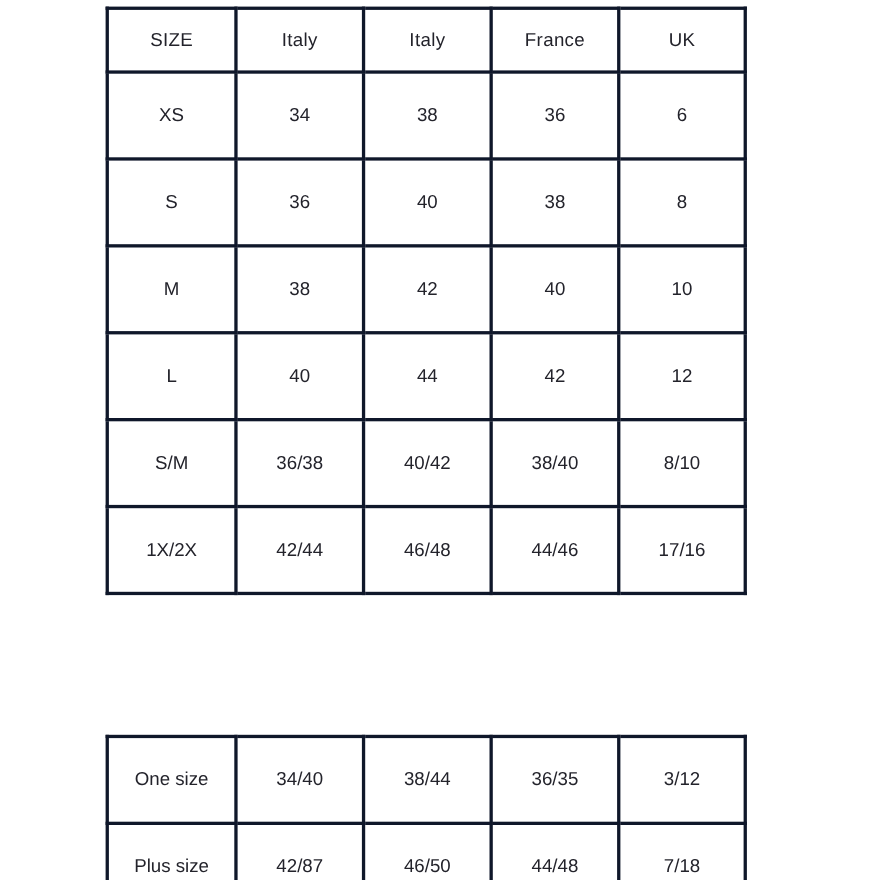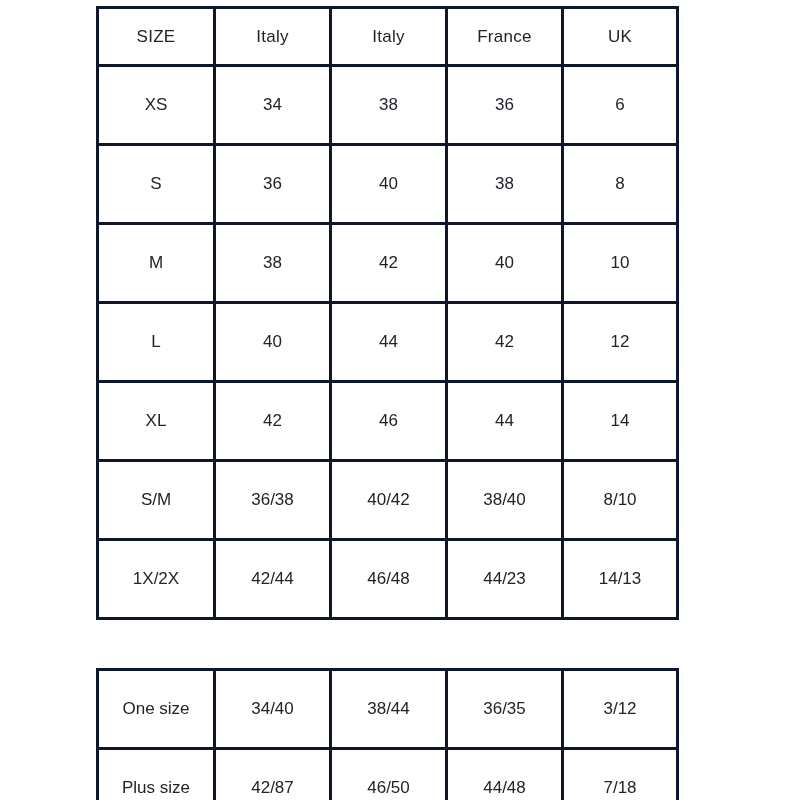--- a/index.html
+++ b/index.html
@@ -121,43 +121,36 @@
         </tr>
 
         <tr>
           <td class="rowlabel">L</td>
           <td class="val">40</td>
           <td class="val">44</td>
           <td class="val">42</td>
           <td class="val">12</td>
         </tr>
 
-        <tr>
-          <td class="rowlabel">XL</td>
-          <td class="val">42</td>
-          <td class="val">46</td>
-          <td class="val">44</td>
-          <td class="val">14</td>
-        </tr>
 
         <tr>
           <td class="rowlabel">S/M</td>
           <td class="val">36/38</td>
           <td class="val">40/42</td>
           <td class="val">38/40</td>
           <td class="val">8/10</td>
         </tr>
 
 
         <tr>
           <td class="rowlabel">1X/2X</td>
           <td class="val">42/44</td>
           <td class="val">46/48</td>
-          <td class="val">44/23</td>
-          <td class="val">14/13</td>
+          <td class="val">44/46</td>
+          <td class="val">17/16</td>
         </tr>
 
       </tbody>
     </table>
   </div>
 
   <div class="table-wrap secondary">
     <table class="size-table secondary-table">
       <colgroup>
         <col class="c0">

